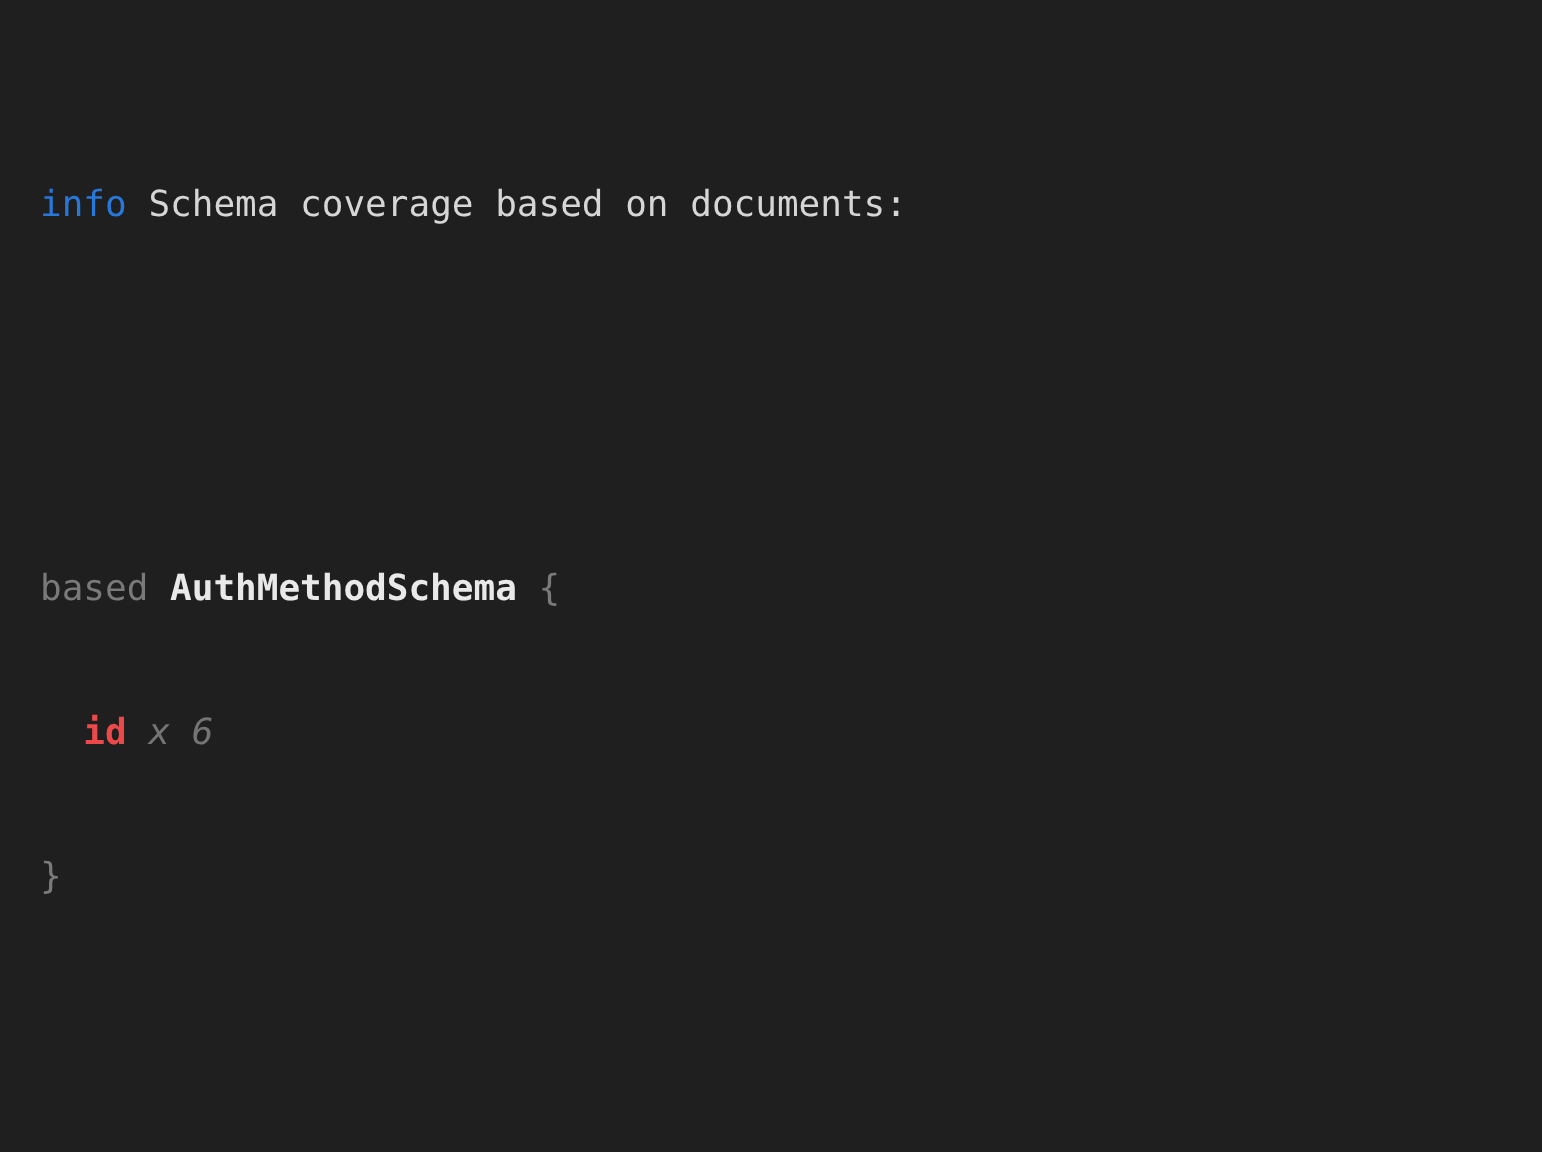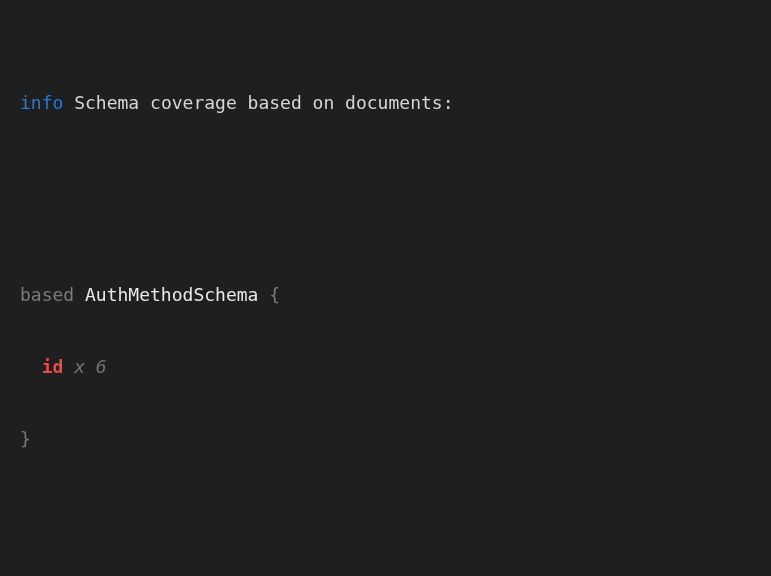--- a/index.html
+++ b/index.html
@@ -29,21 +29,21 @@
     white-space: pre;
     color: var(--foreground);
   }
   .line { height: 24px; }
   .line.field { padding-left: 2ch; }
   .seg { display: inline-block; }
   .gap { margin-left: 1ch; }
   .info-label { color: var(--info); }
   .msg { color: var(--foreground); }
   .kw { color: var(--keyword); }
-  .tname { color: var(--bright); font-weight: normal; }
+  .tname { color: var(--bright); font-weight: bold; }
   .fname { color: var(--bright); font-weight: bold; text-align: right; }
   .fname.uncovered { color: var(--uncovered); }
   .count { color: var(--count); font-style: italic; }
 </style>
 </head>
 <body>
 
 <div class="terminal">
 
   <div class="line"><span class="seg info-label">info</span><span class="seg msg gap">Schema coverage based on documents:</span></div>

